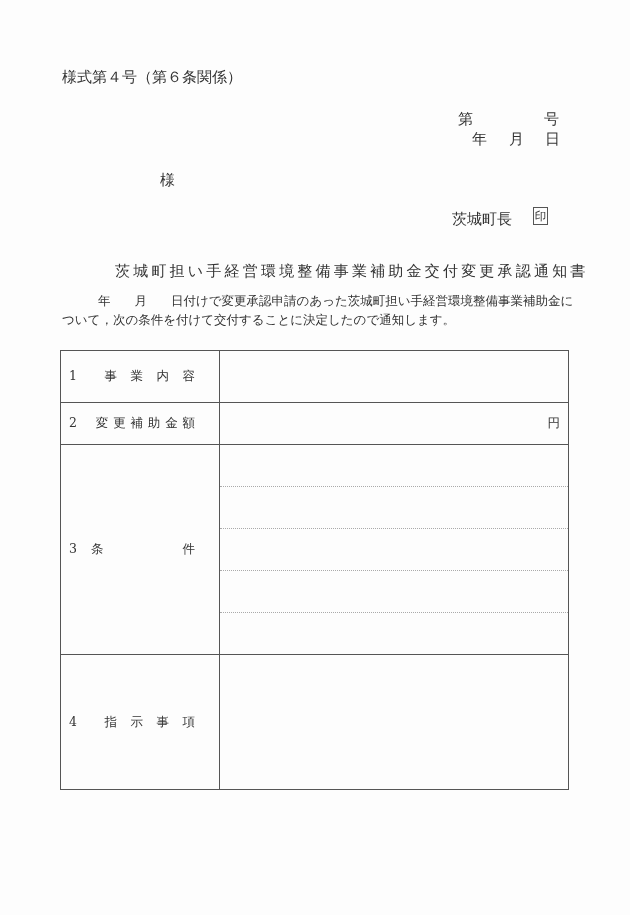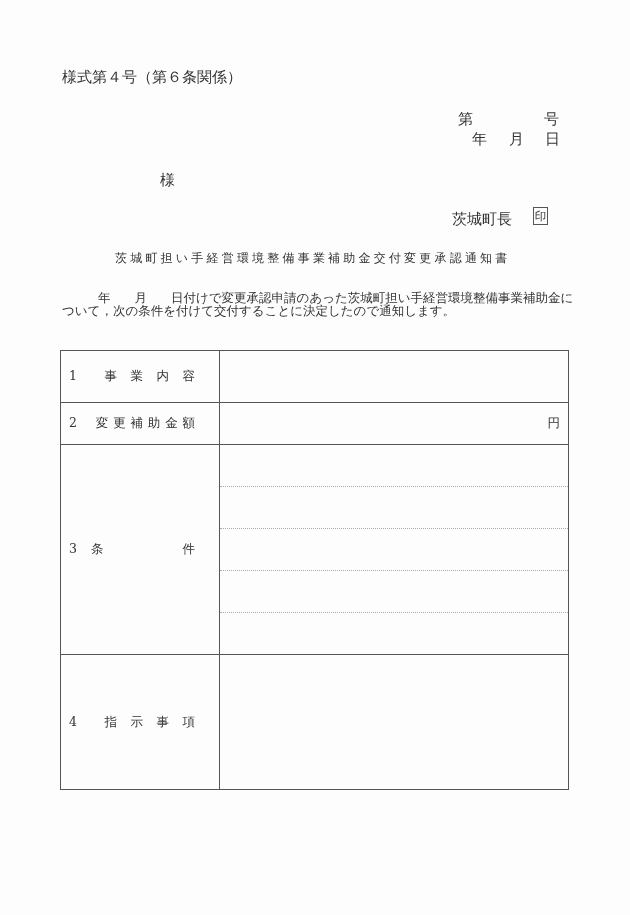--- a/index.html
+++ b/index.html
@@ -8,22 +8,22 @@
   .t13 { font-size:15px; }
   #form-no { left:62px; top:68px; }
   #no-dai { left:458px; top:110px; }
   #no-go { left:544px; top:110px; }
   #date-nen { left:472px; top:130px; }
   #date-gatsu { left:509px; top:130px; }
   #date-nichi { left:545px; top:130px; }
   #addressee { left:160px; top:171px; }
   #issuer { left:452px; top:210px; }
   #seal { left:533px; top:207px; width:13px; height:16px; border:1px solid #555; font-size:11.5px; line-height:16px; text-align:center; }
-  #title { left:115px; top:250px; font-size:12px; letter-spacing:3.2px; }
-  #body { left:62px; top:291px; width:520px; font-size:12.5px; line-height:13px; white-space:normal; }
+  #title { left:115px; top:262px; font-size:15px; letter-spacing:3.2px; }
+  #body { left:62px; top:291px; width:520px; font-size:12.5px; line-height:19px; white-space:normal; }
   #body .indent { display:inline-block; width:36px; }
   #body .gap { display:inline-block; width:24px; }
   table { position:absolute; left:60px; top:350px; width:509px; border-collapse:collapse; }
   td { border:1.5px solid #555; padding:0; font-size:12.5px; }
   td.label { width:150px; padding-left:8px; }
   td.label span { display:inline-block; }
   .spread { display:flex; justify-content:space-between; width:122px; }
   .num { width:22px; }
   .dline { border-bottom:1px dotted #aaa; height:41px; }
   .dline.last { border-bottom:none; }

